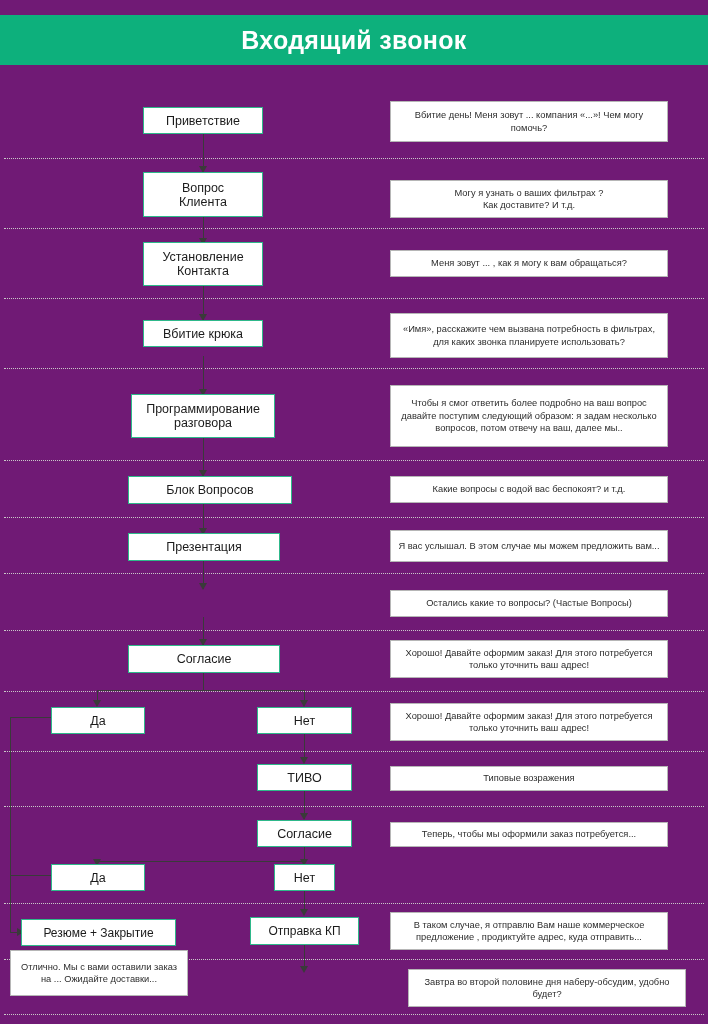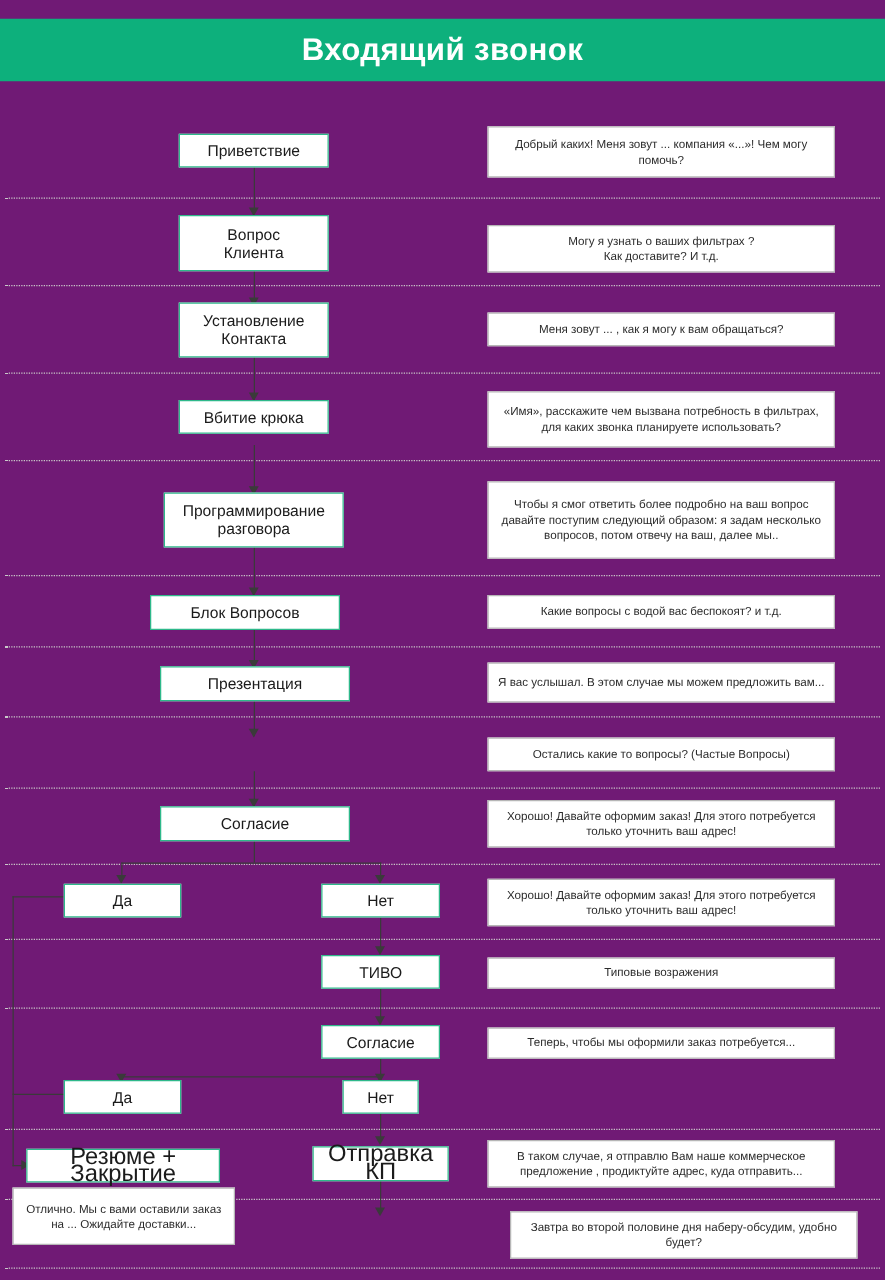--- a/index.html
+++ b/index.html
@@ -34,21 +34,21 @@
     position:absolute;box-sizing:border-box;
     border:1.6px solid #2EB88A;
     background:#ffffff;
     display:flex;align-items:center;justify-content:center;
     text-align:center;
     color:#1b1b1b;
     font-size:12.5px;
     line-height:14px;
     z-index:4;
   }
-  .node.big{font-size:19px;}
+  .node.big{font-size:12px;}
 
   
   .note{
     position:absolute;box-sizing:border-box;
     border:1px solid #b6b6b6;
     background:#ffffff;
     display:flex;align-items:center;justify-content:center;
     text-align:center;
     color:#2c2c2c;
     font-size:9.3px;
@@ -169,21 +169,21 @@
 
   <div class="node" style="left:143px;top:320px;width:120px;height:27px">
     <span>Вбитие крюка</span>
   </div>
 
   <div class="node" style="left:131px;top:394px;width:144px;height:44px">
     <span style="white-space:pre-line">Программирование
 разговора</span>
   </div>
 
-  <div class="node" style="left:120px;top:476px;width:152px;height:28px">
+  <div class="node" style="left:128px;top:476px;width:164px;height:28px">
     <span>Блок Вопросов</span>
   </div>
 
   <div class="node" style="left:128px;top:533px;width:152px;height:28px">
     <span>Презентация</span>
   </div>
 
 
   <div class="node" style="left:128px;top:645px;width:152px;height:28px">
     <span>Согласие</span>
@@ -216,21 +216,21 @@
   <div class="node big" style="left:21px;top:919px;width:155px;height:27px">
     <span>Резюме + Закрытие</span>
   </div>
 
   <div class="node big" style="left:250px;top:917px;width:109px;height:28px">
     <span>Отправка КП</span>
   </div>
 
 
   <div class="note" style="left:390px;top:101px;width:278px;height:41px">
-    <span>Добрый каких! Меня зовут ... компания «...»! Чем могу помочь?</span>
+    <span>Вбитие день! Меня зовут ... компания «...»! Чем могу помочь?</span>
   </div>
 
   <div class="note" style="left:390px;top:180px;width:278px;height:38px">
     <span style="white-space:pre-line">Могу я узнать о  ваших фильтрах ?
 Как доставите? И т.д.</span>
   </div>
 
   <div class="note" style="left:390px;top:250px;width:278px;height:27px">
     <span>Меня зовут ... ,  как  я могу к вам обращаться?</span>
   </div>

